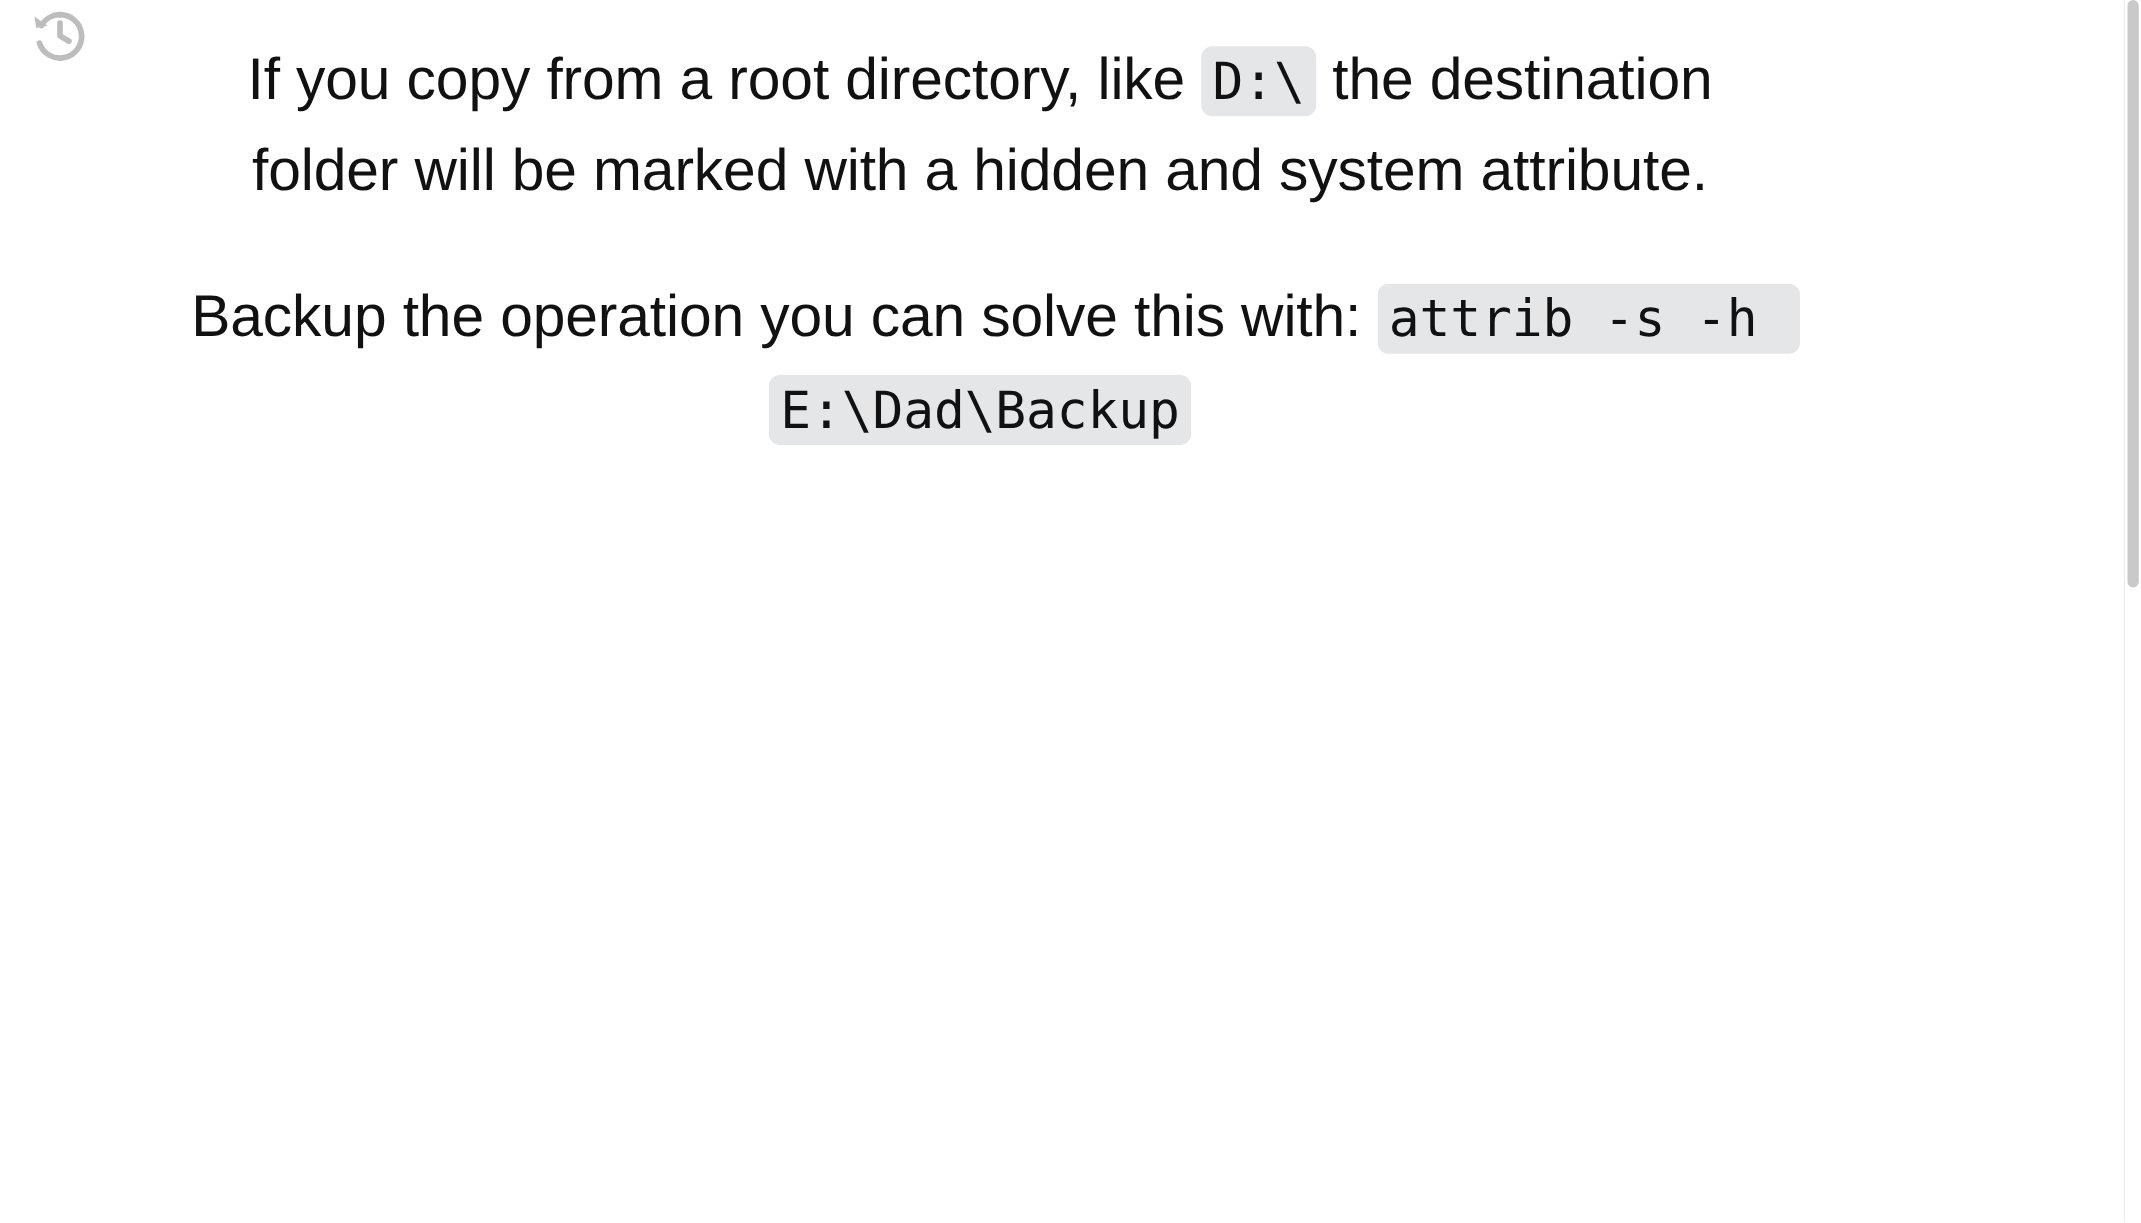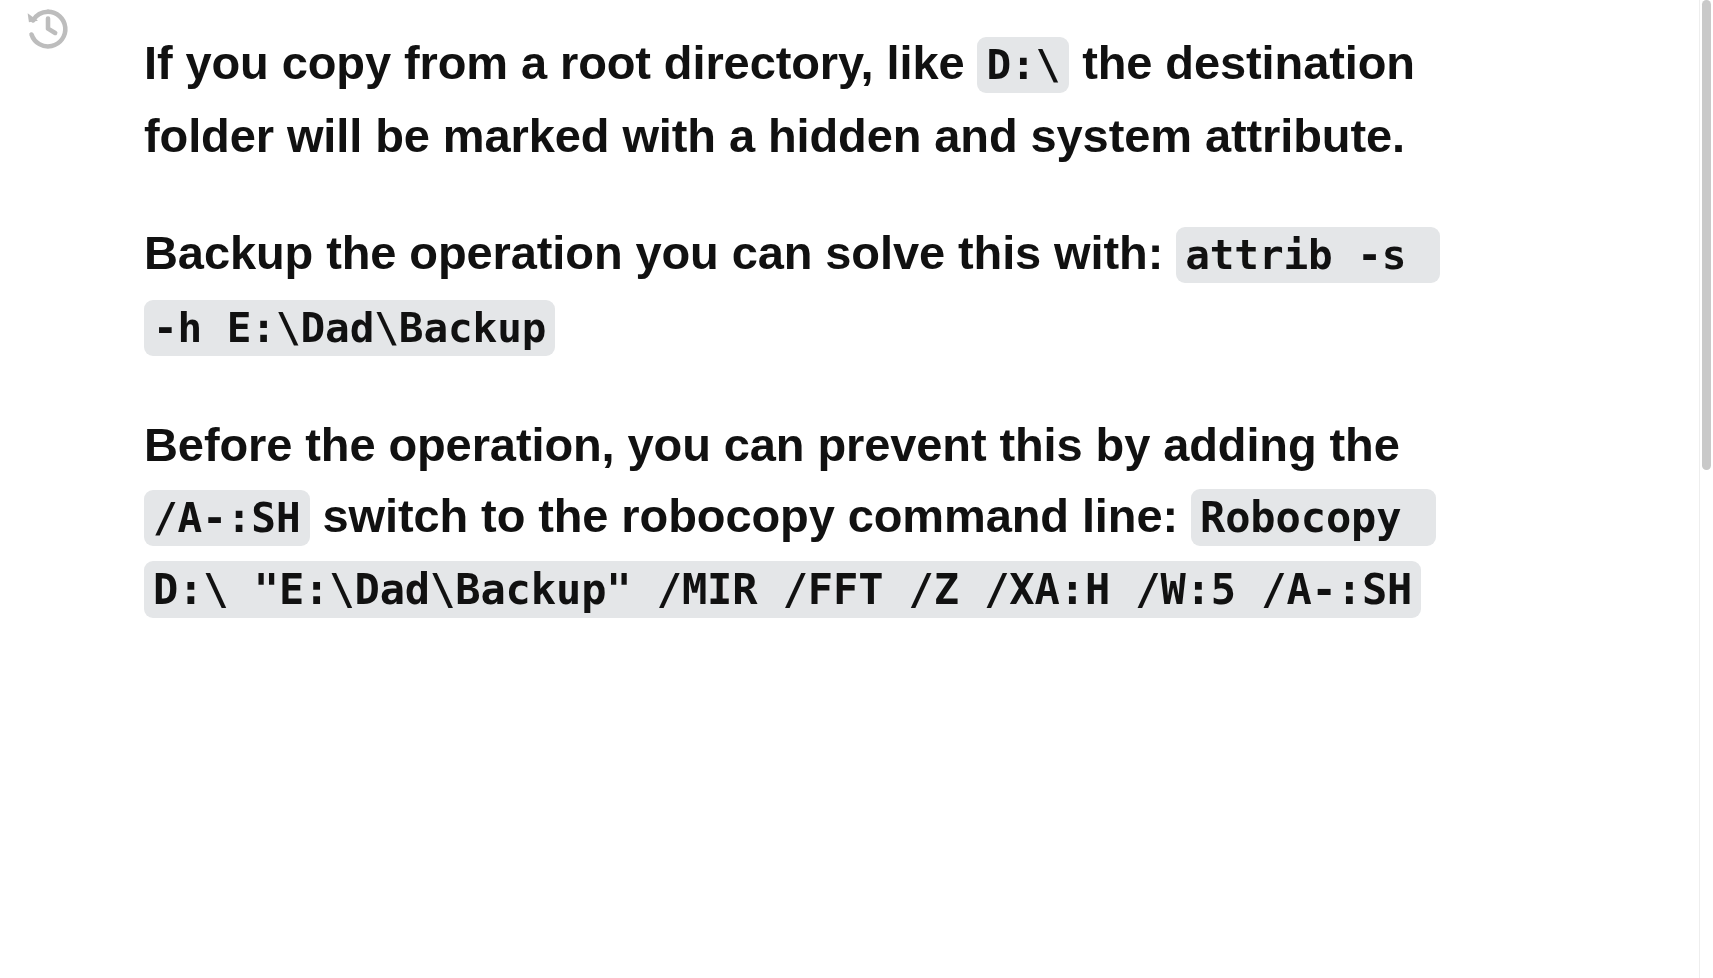--- a/index.html
+++ b/index.html
@@ -32,28 +32,29 @@
     width: 52px;
     height: 52px;
     color: #bdbdbd;
     display: block;
   }
   .revision-icon svg { display:block; width:52px; height:52px; }
 
   
   .post-body {
     position: absolute;
-    left: 144px;
+    left: 134px;
     top: 0px;
     width: 1300px;
     font-size: 47px;
     line-height: 70.5px;
     letter-spacing: -0.1px;
     color: #111111;
-    font-weight: 700;
+    font-weight: 400;
+    text-align: center;
   }
 
   .post-body p {
     margin: 0 0 47px 0;
     padding: 0;
   }
   .post-body p:first-child { margin-top: 28px; }
 
   
   code, .code {
@@ -121,21 +122,20 @@
       <path d="M12 7.6v4.7l3.3 2" stroke="currentColor" stroke-width="2.1" stroke-linecap="round" stroke-linejoin="round" fill="none"></path>
     </svg>
   </span>
 
   <div class="post-body">
 
     <p><span>If you copy from a root directory, like </span><code>D:\</code><span> the destination folder will be marked with a hidden and system attribute.</span></p>
 
     <p><span>Backup the operation you can solve this with: </span><code>attrib -s -h E:\Dad\Backup</code></p>
 
-    <p class="para-spacer-lg"><span>Before the operation, you can prevent this by adding the </span><code>/A-:SH</code><span> switch to the robocopy command line: </span><span class="cmd-run">Robocopy D:\ "E:\Dad\Backup" /MIR /FFT /Z /XA:H /W:5 /A-:SH</span></p>
 
 
   </div>
 
   <div class="scrollbar-track">
     <div class="scrollbar-thumb"></div>
   </div>
 
 </div>
 

